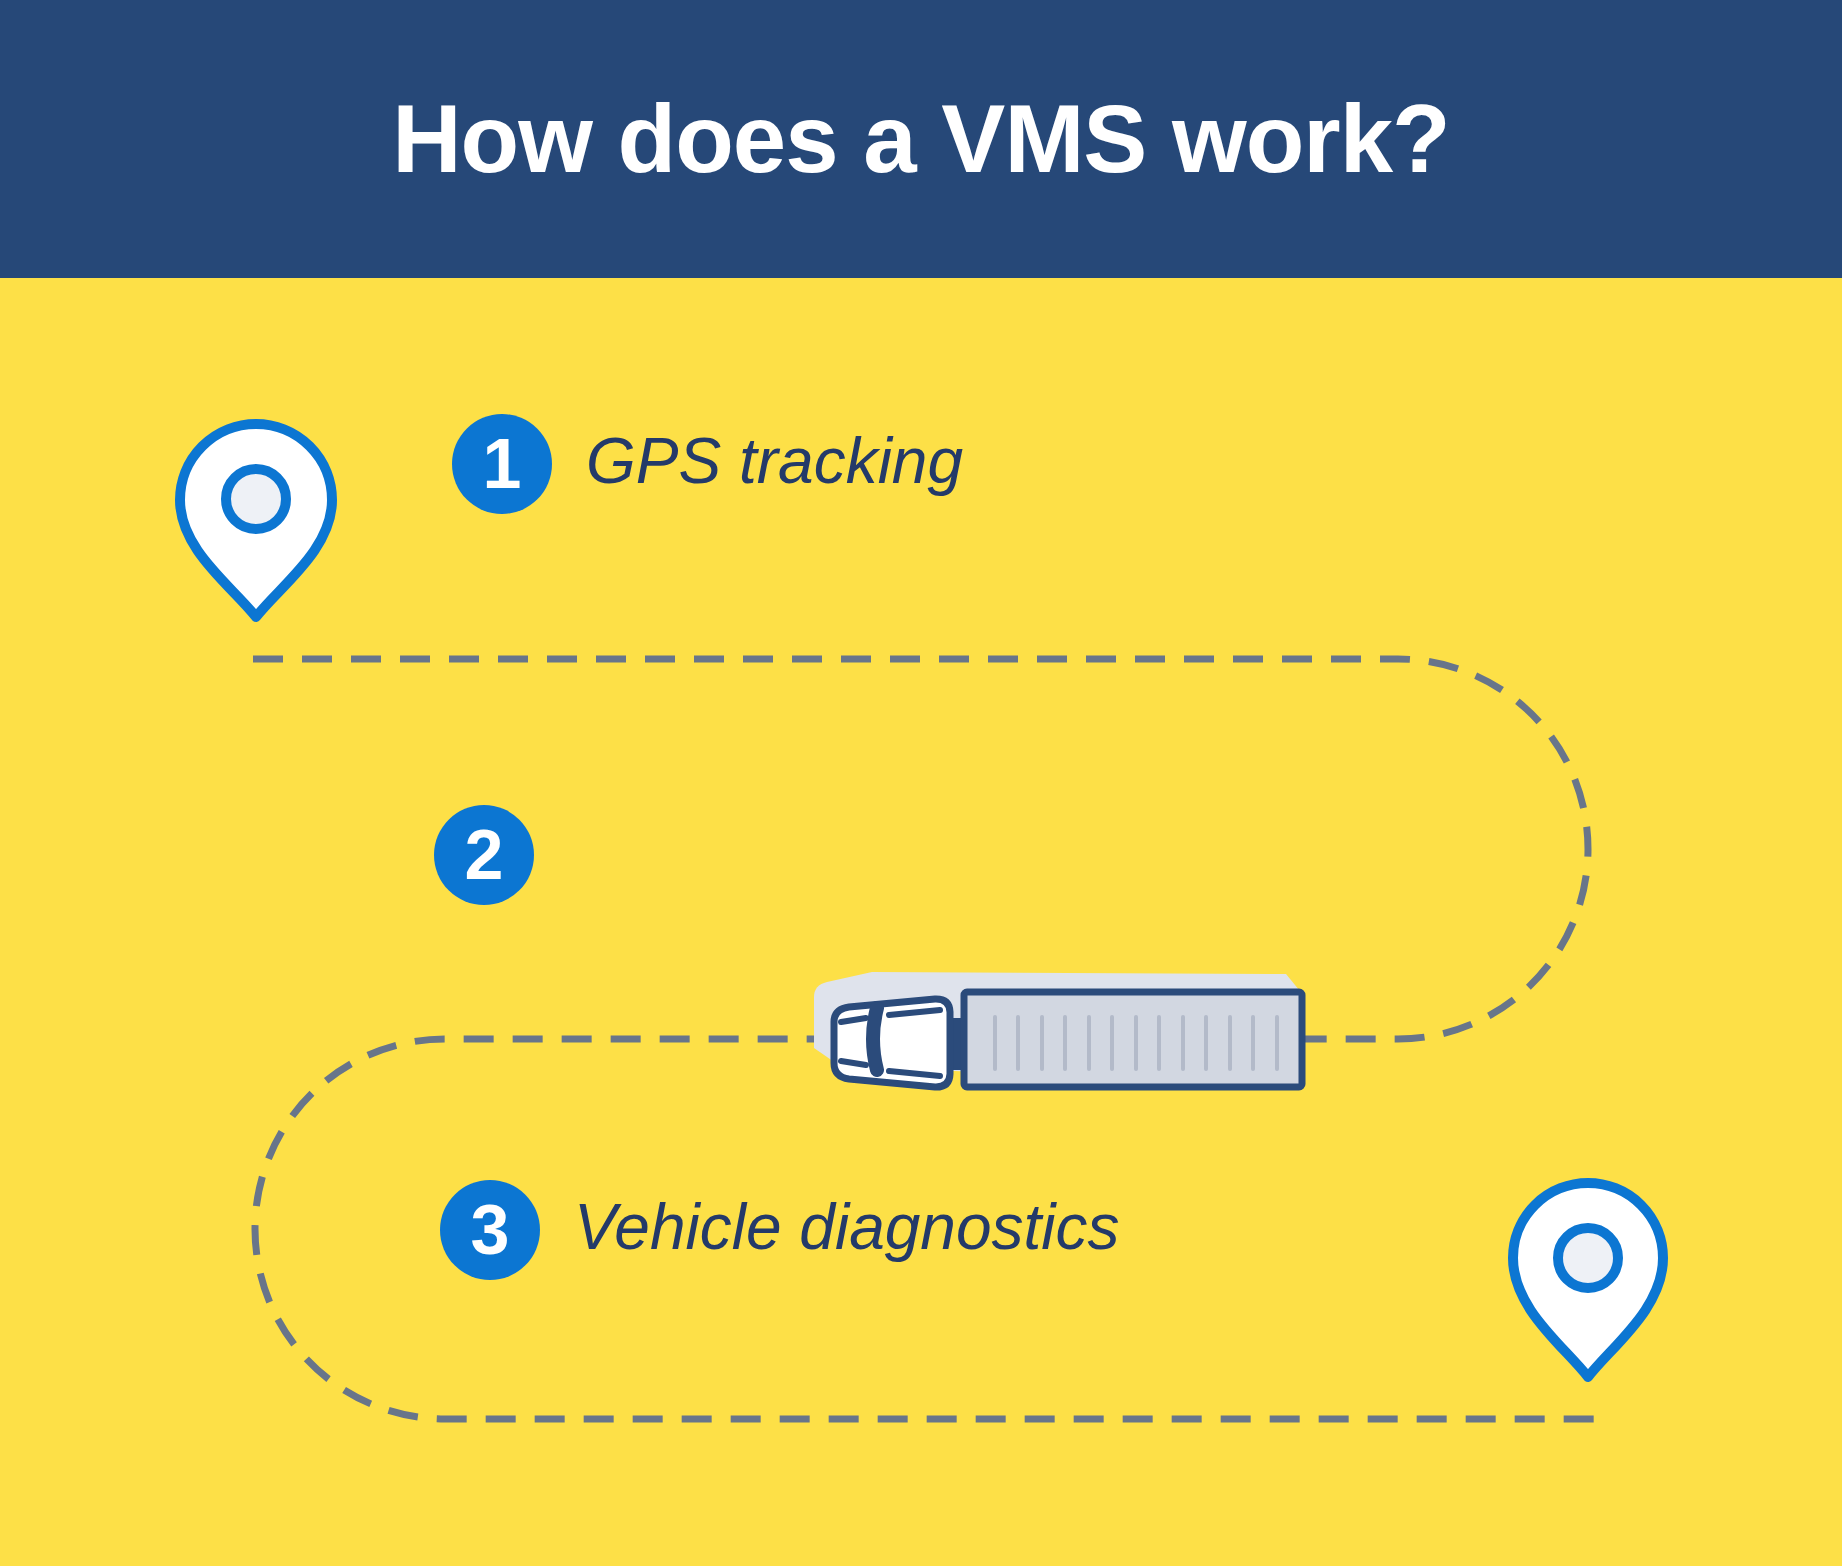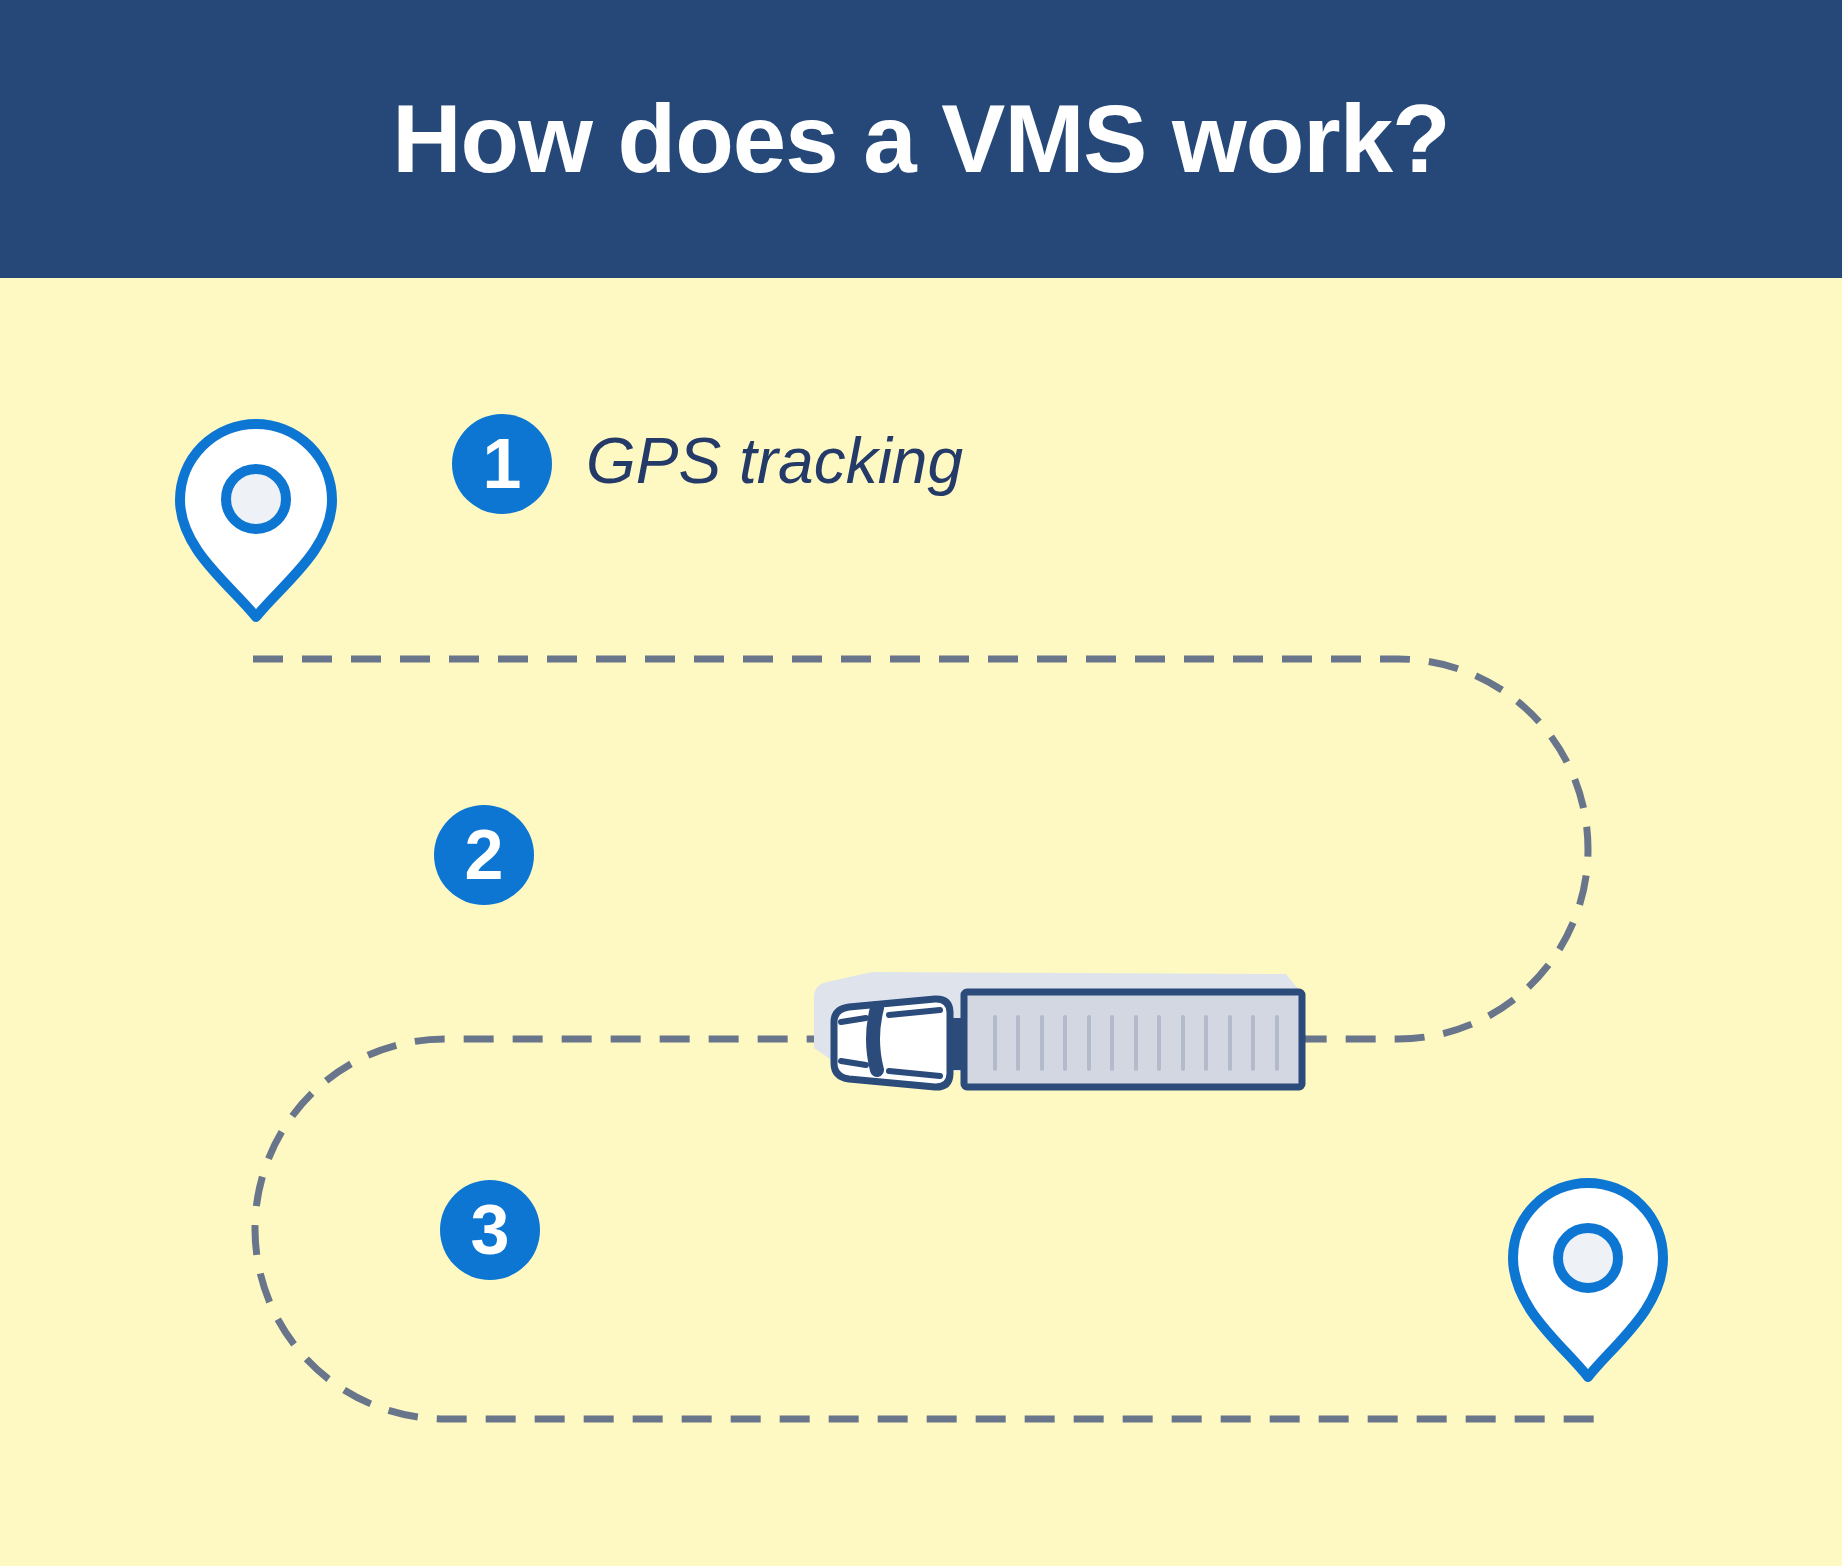--- a/index.html
+++ b/index.html
@@ -9,21 +9,21 @@
   body {
     width: 1842px;
     height: 1566px;
     font-family: "Liberation Sans", sans-serif;
     background: #EEF1F6;
   }
   .canvas {
     position: relative;
     width: 1842px;
     height: 1566px;
-    background: #fef9c3;
+    background: #fde047;
     overflow: hidden;
   }
   .header {
     position: absolute;
     top: 0; left: 0;
     width: 1842px;
     height: 278px;
     background: #264878;
     display: flex;
     align-items: center;
@@ -147,15 +147,16 @@
     <div class="badge">1</div>
     <div class="step-label">GPS tracking</div>
   </div>
 
   <div class="step step-2">
     <div class="badge">2</div>
   </div>
 
   <div class="step step-3">
     <div class="badge">3</div>
+    <div class="step-label">Vehicle diagnostics</div>
   </div>
 
 </div>
 
 </body></html>

